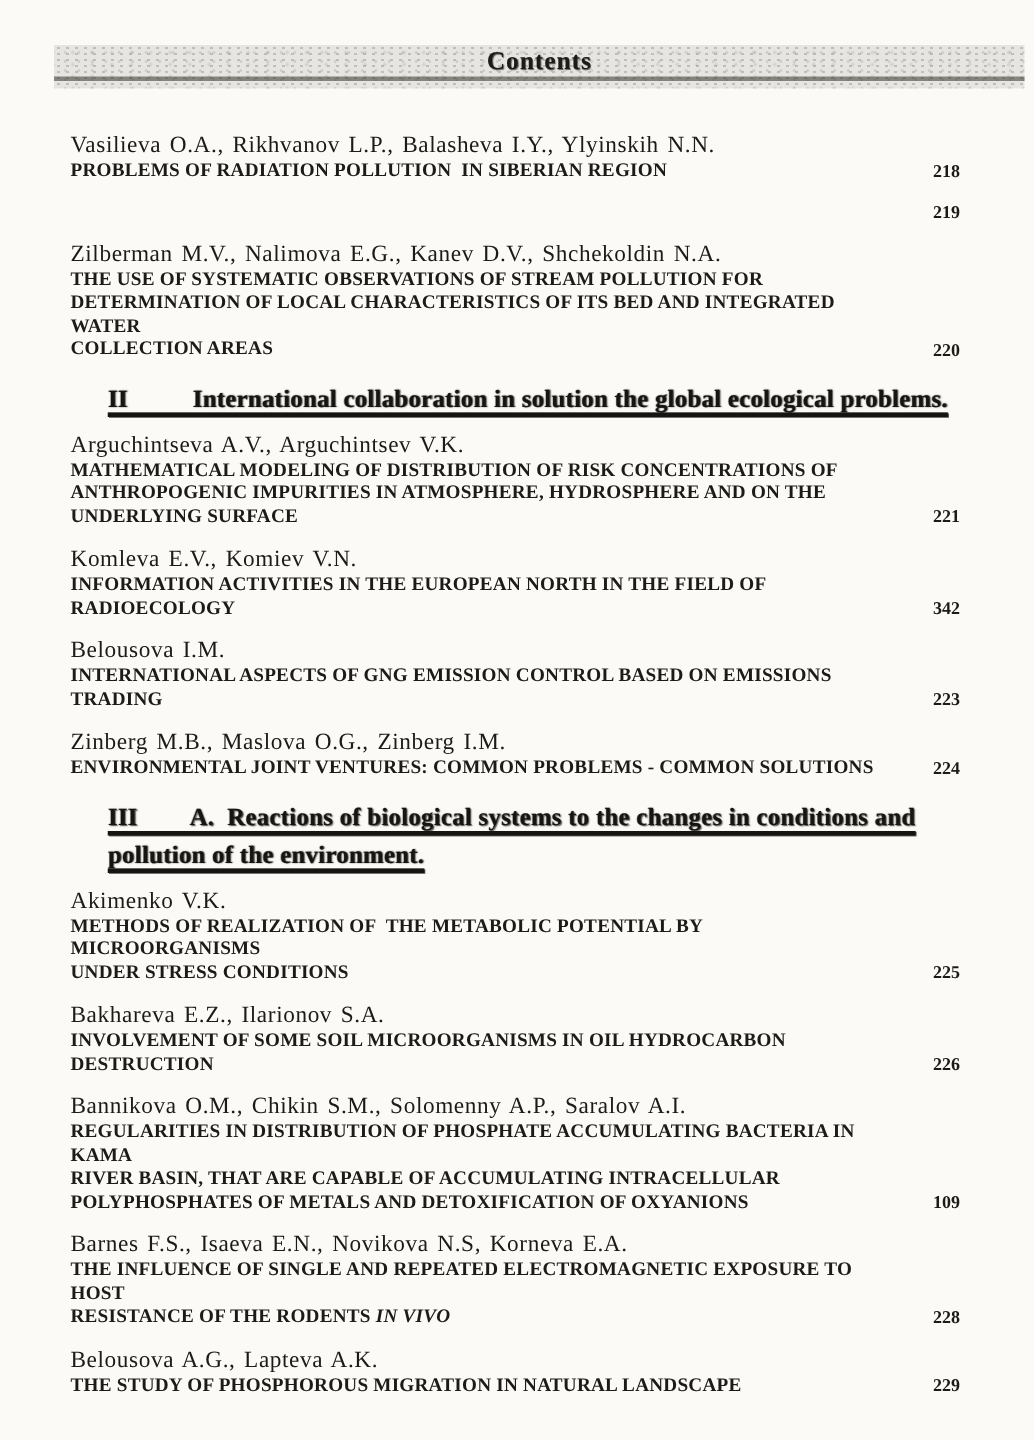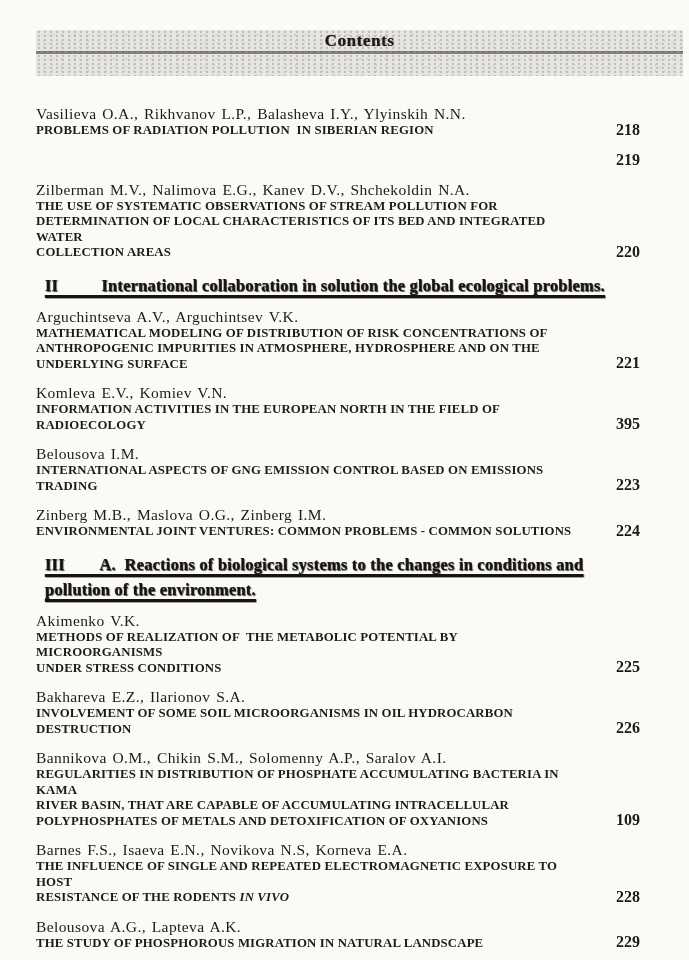--- a/index.html
+++ b/index.html
@@ -11,45 +11,45 @@
   }
   .speckle {
     background-color:#e7e5e1;
     background-image:
       radial-gradient(circle, rgba(90,88,84,0.28) 0.8px, transparent 1px),
       radial-gradient(circle, rgba(120,118,112,0.22) 0.8px, transparent 1.1px),
       radial-gradient(circle, rgba(160,158,150,0.25) 1px, transparent 1.2px);
     background-size: 6px 4px, 9px 6px, 13px 8px;
     background-position: 0 0, 3px 2px, 6px 1px;
   }
-  .header-band { position:relative; margin:30px 6px 0 36px; height:46px; flex:none; }
+  .header-band { position:relative; margin:30px 6px 0 36px; height:29px; flex:none; }
   .header-title {
     position:absolute; top:1px; left:0; right:0; text-align:center;
     font-weight:bold; font-size:17px; letter-spacing:0.6px;
     text-shadow:0.6px 0.4px 0.7px rgba(40,35,30,0.7);
   }
   .header-rule {
     position:absolute; left:0; right:0; top:21px; height:3px;
     background:rgba(70,66,60,0.6); filter:blur(0.3px);
   }
   main { padding:29px 49px 0 36px; flex:none; }
-  .entry { display:flex; margin-bottom:12px; }
+  .entry { display:flex; margin-bottom:12px;margin-left:11px; }
   .entry-text { max-width:548px; }
   .authors { font-size:15.5px; line-height:18px; letter-spacing:0.4px; word-spacing:1.5px; }
   .title {
     font-weight:bold; font-size:12.8px; line-height:15.5px;
     letter-spacing:0.15px; white-space:pre-line;
   }
   .title i { font-style:italic; }
   .pagenum {
     margin-left:auto; align-self:flex-end; font-weight:bold;
-    font-size:16px; padding-left:8px;
+    font-size:12px; padding-left:8px;
   }
   .section-heading {
-    margin:10px 0 10px 9px; font-weight:bold; font-size:16.5px;
+    margin:10px 0 10px 36px; font-weight:bold; font-size:16.5px;
     line-height:25px; letter-spacing:0.2px; white-space:pre-line;
   }
   .section-heading .hl {
     text-decoration:underline;
     text-decoration-thickness:3px;
     text-underline-offset:4px;
     color:#171511;
     text-shadow:0.7px 0.5px 0.9px rgba(30,26,22,0.8), -0.4px 0 0.5px rgba(30,26,22,0.45);
   }
 </style>
@@ -96,21 +96,21 @@
     </div>
     <div class="pagenum">221</div>
   </div>
 
   <div class="entry">
     <div class="entry-text">
       <div class="authors">Komleva E.V., Komiev V.N.</div>
       <div class="title"><span>INFORMATION ACTIVITIES IN THE EUROPEAN NORTH IN THE FIELD OF
 RADIOECOLOGY</span><i></i></div>
     </div>
-    <div class="pagenum">395</div>
+    <div class="pagenum">342</div>
   </div>
 
   <div class="entry">
     <div class="entry-text">
       <div class="authors">Belousova I.M.</div>
       <div class="title"><span>INTERNATIONAL ASPECTS OF GNG EMISSION CONTROL BASED ON EMISSIONS
 TRADING</span><i></i></div>
     </div>
     <div class="pagenum">223</div>
   </div>

